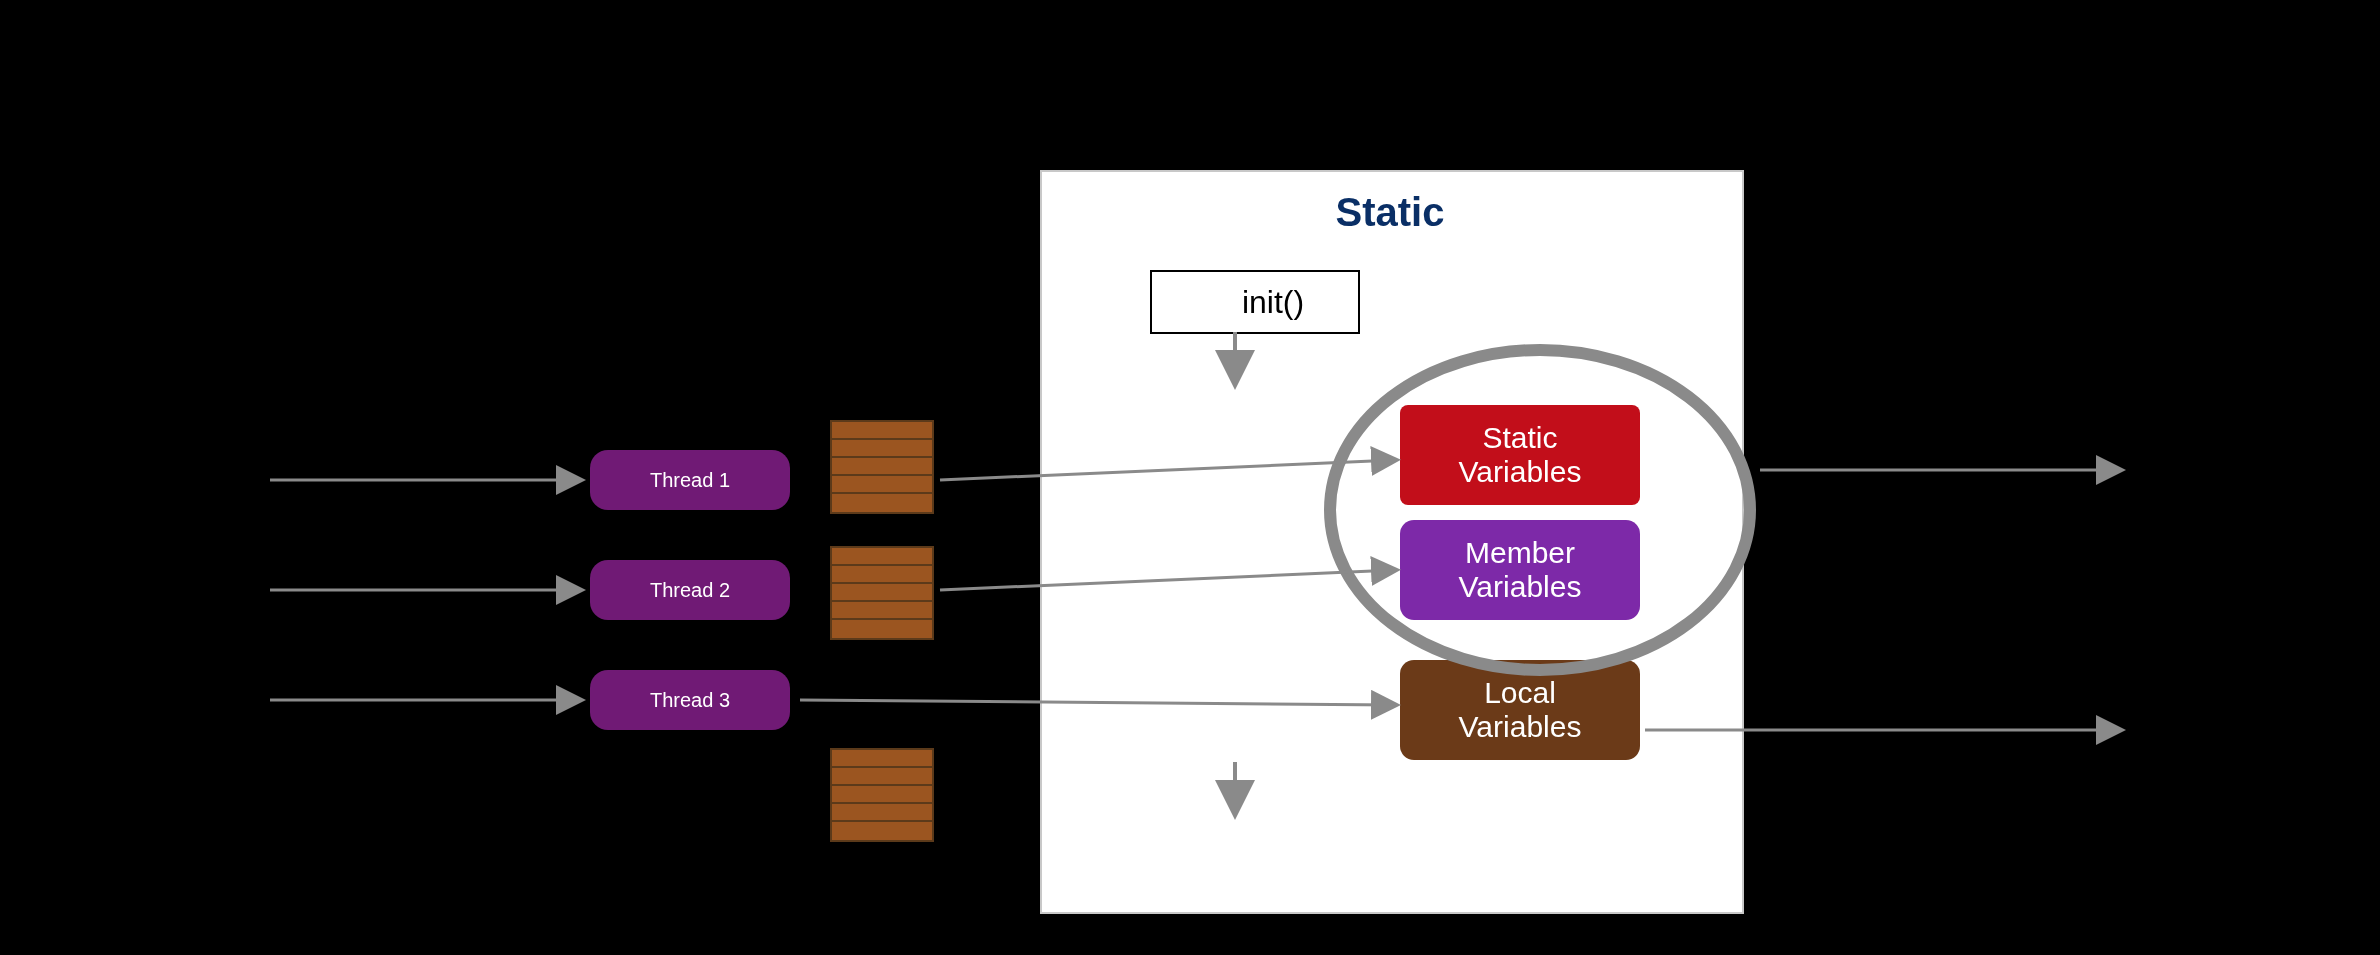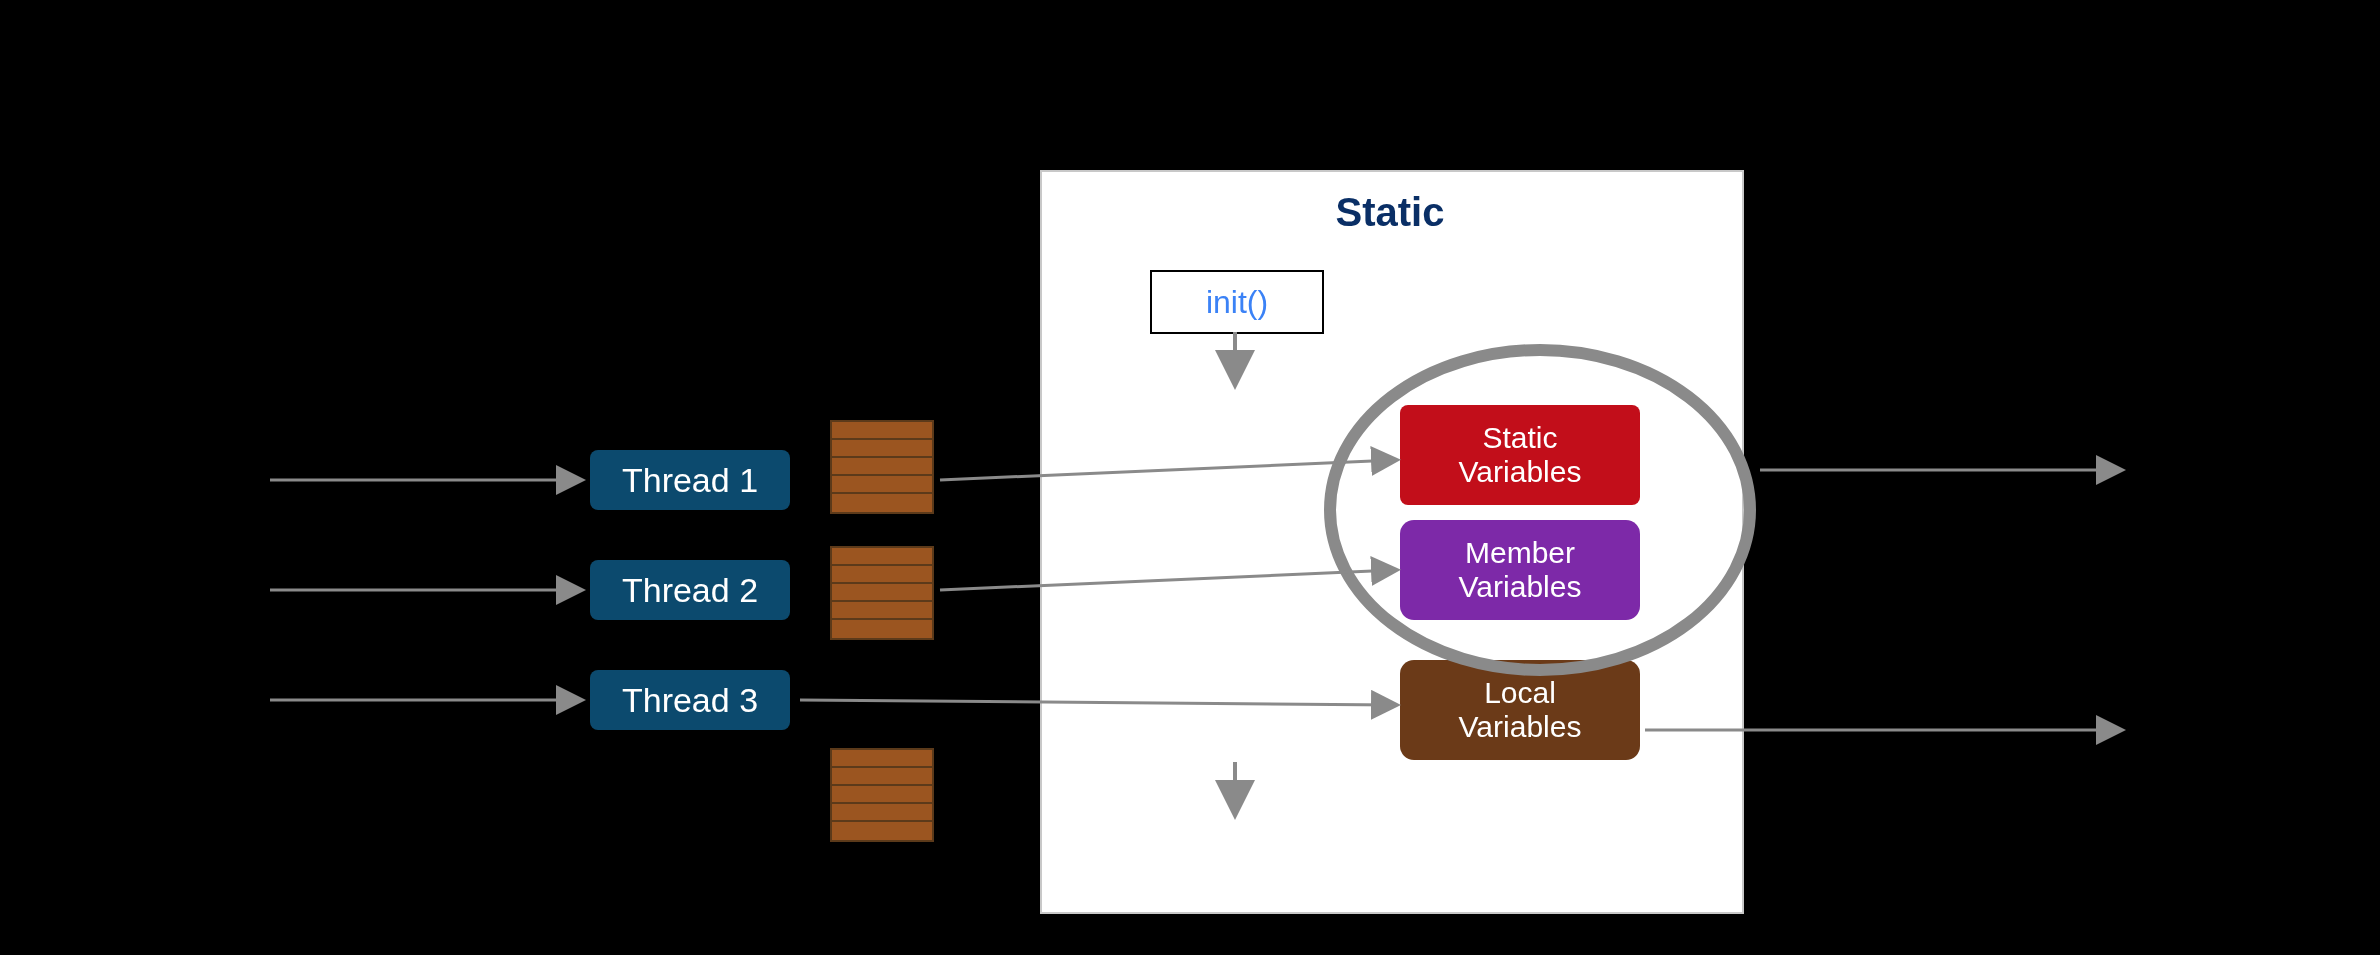--- a/index.html
+++ b/index.html
@@ -1,24 +1,24 @@
 <!DOCTYPE html>
 <html><head>
 <meta charset="utf-8">
 <style>
   html,body{margin:0;padding:0;background:#000;width:2380px;height:955px;overflow:hidden;font-family:"Segoe UI",Arial,sans-serif;}
   .canvas{position:relative;width:2380px;height:955px;}
   .abs{position:absolute;}
-  .thread-box{background:#0c4a6e;border-radius:8px;color:#fff;font-size:34px;display:flex;align-items:center;justify-content:center;width:200px;height:60px;}
+  .thread-box{background:#701a75;border-radius:18px;color:#fff;font-size:20px;display:flex;align-items:center;justify-content:center;width:200px;height:60px;}
   .stack{width:100px;height:90px;border:2px solid #5c3a1a;background:#9b5520;}
   .stack .row{height:20%;border-bottom:2px solid #5c3a1a;box-sizing:border-box;}
   .stack .row:last-child{border-bottom:none;}
   .servlet-box{background:#fff;border:2px solid #c8c8c8;}
   .servlet-title{color:#0a2f66;font-weight:700;font-size:40px;text-align:center;}
-  .method-box{background:#fff;border:2px solid #000;color:#3b82f6;font-size:32px;display:flex;align-items:center;justify-content:center;}
+  .method-box{background:#fff;border:2px solid #000;color:#000000;font-size:32px;display:flex;align-items:center;justify-content:center;padding-left:36px;}
   .service-box{background:#fff;border:2px solid #000;color:#000;font-size:32px;display:flex;align-items:flex-start;justify-content:flex-start;padding:6px 14px;box-sizing:border-box;}
   .var-box{border-radius:14px;color:#fff;font-size:30px;display:flex;align-items:center;justify-content:center;text-align:center;line-height:1.15;width:240px;height:100px;}
   svg{position:absolute;top:0;left:0;overflow:visible;}
 </style>
 </head>
 <body>
 
 <div class="canvas">
 
   <div class="abs servlet-box" style="left:1040px;top:170px;width:700px;height:740px;"></div>

